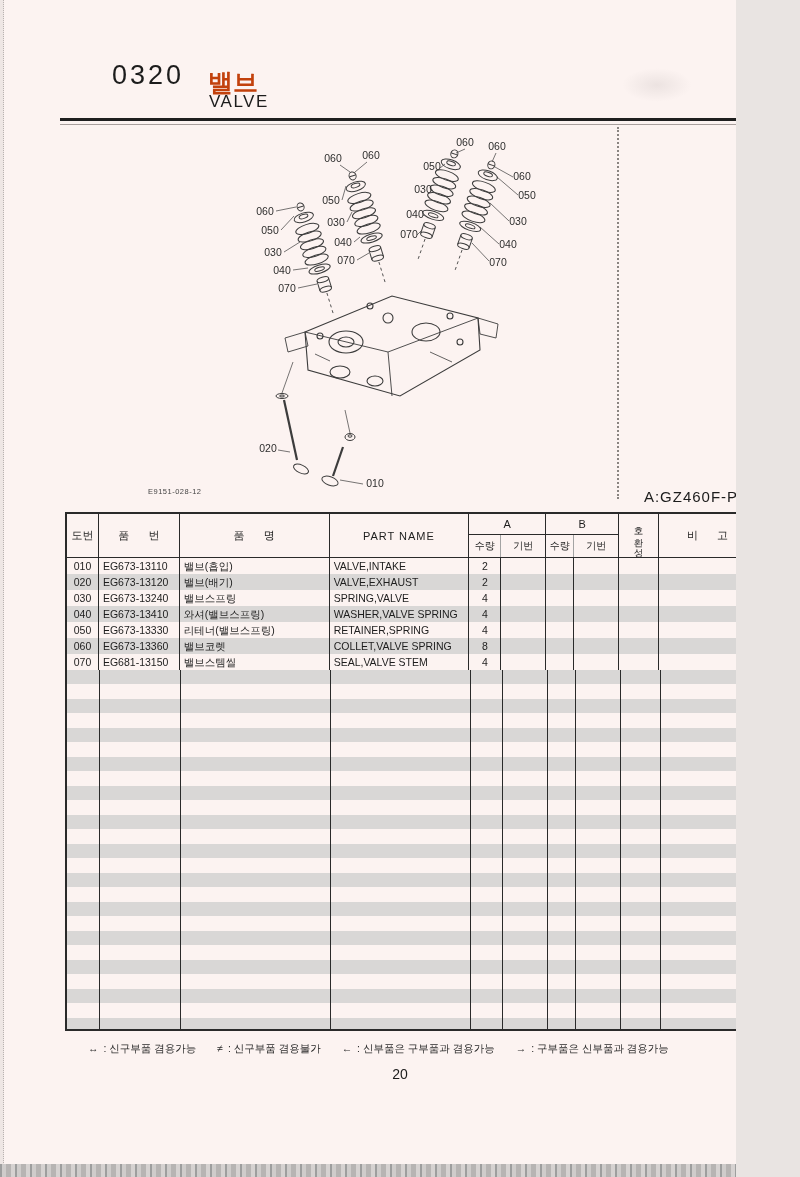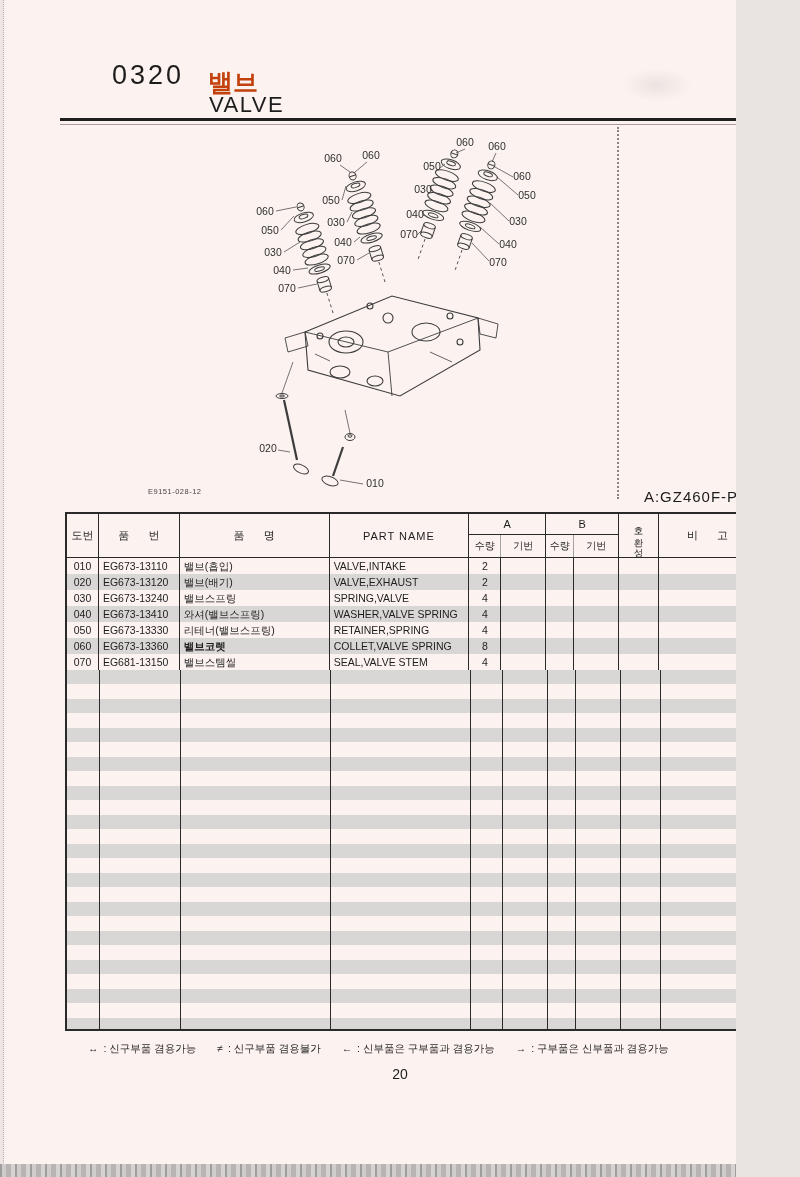--- a/index.html
+++ b/index.html
@@ -11,21 +11,21 @@
   .edge-left { position:absolute; left:0; top:0; width:4px; height:100%;
     background:#eee6e4; border-right:1px dotted #b9b2b0; }
   .edge-bottom { position:absolute; left:0; bottom:0; width:100%; height:13px;
     background:repeating-linear-gradient(90deg,#9e9e9e 0 2px,#cfcccb 2px 6px,#b7b4b3 6px 11px,#d6d2d1 11px 15px); }
   .smudge { position:absolute; left:622px; top:68px; width:70px; height:34px; border-radius:50%;
     background:radial-gradient(ellipse at center, rgba(120,110,110,0.12), rgba(120,110,110,0) 70%); }
 
   
   .h-code { position:absolute; left:112px; top:60px; font-size:27px; letter-spacing:3px; color:#1c1c1c; }
   .h-kr   { position:absolute; left:208px; top:66px; font-size:25px; font-weight:bold; color:#c2410c;text-align:center; }
-  .h-en   { position:absolute; left:209px; top:92px; font-size:22px; letter-spacing:1.5px; color:#1c1c1c; }
+  .h-en   { position:absolute; left:209px; top:92px; font-size:17px; letter-spacing:1.5px; color:#1c1c1c; }
   .h-rule  { position:absolute; left:60px; top:118px; width:698px; height:3px; background:#1f1f1f; }
   .h-rule2 { position:absolute; left:60px; top:124px; width:698px; height:1px; background:#a89f9d; }
 
   .dotted-div { position:absolute; left:617px; top:127px; width:0; height:372px; border-left:2px dotted #8a8481; }
   .model-label { position:absolute; left:560px; top:488px; width:188px; text-align:right;
     font-size:15px; letter-spacing:1px; color:#1c1c1c; }
 
   .diagram { position:absolute; left:130px; top:120px; }
   .diagram svg text { font-family:"Liberation Sans","DejaVu Sans",sans-serif; }
 
@@ -292,21 +292,21 @@
           <div class="td c" style="width: 32px;">4</div>
           <div class="td c" style="width: 45px;"></div>
           <div class="td c" style="width: 28px;"></div>
           <div class="td c" style="width: 45px;"></div>
           <div class="td c" style="width: 40px;"></div>
           <div class="td c" style="width: 97px;"></div>
         </div>
         <div class="tr shaded">
           <div class="td c" style="width: 32px;">060</div>
           <div class="td l" style="width: 81px;">EG673-13360</div>
-          <div class="td l" style="width: 150px; font-weight: bold;">밸브코렛</div>
+          <div class="td l" style="width: 150px;">밸브코렛</div>
           <div class="td l" style="width: 140px;">COLLET,VALVE SPRING</div>
           <div class="td c" style="width: 32px;">8</div>
           <div class="td c" style="width: 45px;"></div>
           <div class="td c" style="width: 28px;"></div>
           <div class="td c" style="width: 45px;"></div>
           <div class="td c" style="width: 40px;"></div>
           <div class="td c" style="width: 97px;"></div>
         </div>
         <div class="tr">
           <div class="td c" style="width: 32px;">070</div>

